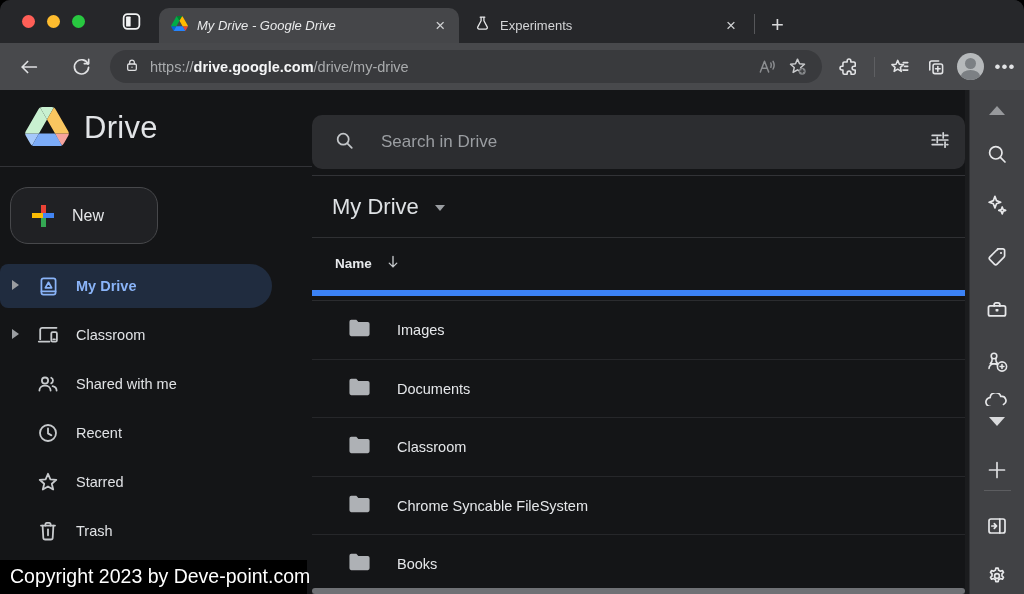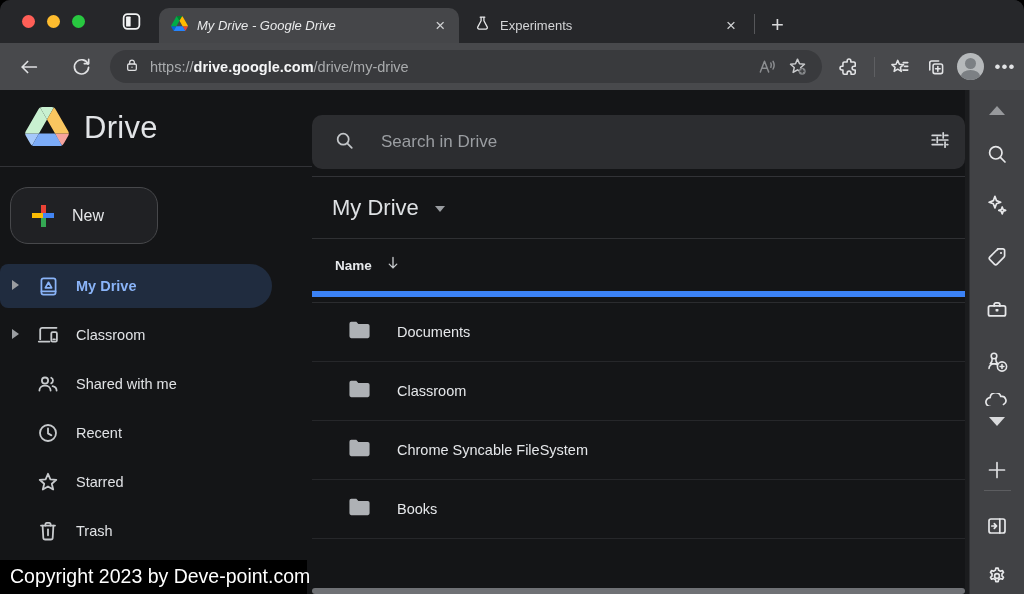--- a/index.html
+++ b/index.html
@@ -315,20 +315,26 @@
             <path d="M12 4.5v14M12 18.5l-5-5M12 18.5l5-5"></path>
           </svg>
         </span>
       </div>
       <div class="dbl"></div>
 
       <div class="file-row">
         <span><svg width="23" height="20" viewBox="0 0 24 20" fill="#aeb1b5">
               <path d="M1.5 3.4Q1.5 1.5 3.4 1.5h5.3l2.1 2.2h9.8q1.9 0 1.9 1.9v11q0 1.9-1.9 1.9H3.4q-1.9 0-1.9-1.9z"></path>
             </svg></span>
+        <span class="file-name">Images</span>
+      </div>
+      <div class="file-row">
+        <span><svg width="23" height="20" viewBox="0 0 24 20" fill="#aeb1b5">
+              <path d="M1.5 3.4Q1.5 1.5 3.4 1.5h5.3l2.1 2.2h9.8q1.9 0 1.9 1.9v11q0 1.9-1.9 1.9H3.4q-1.9 0-1.9-1.9z"></path>
+            </svg></span>
         <span class="file-name">Documents</span>
       </div>
       <div class="file-row">
         <span><svg width="23" height="20" viewBox="0 0 24 20" fill="#aeb1b5">
               <path d="M1.5 3.4Q1.5 1.5 3.4 1.5h5.3l2.1 2.2h9.8q1.9 0 1.9 1.9v11q0 1.9-1.9 1.9H3.4q-1.9 0-1.9-1.9z"></path>
             </svg></span>
         <span class="file-name">Classroom</span>
       </div>
       <div class="file-row">
         <span><svg width="23" height="20" viewBox="0 0 24 20" fill="#aeb1b5">

